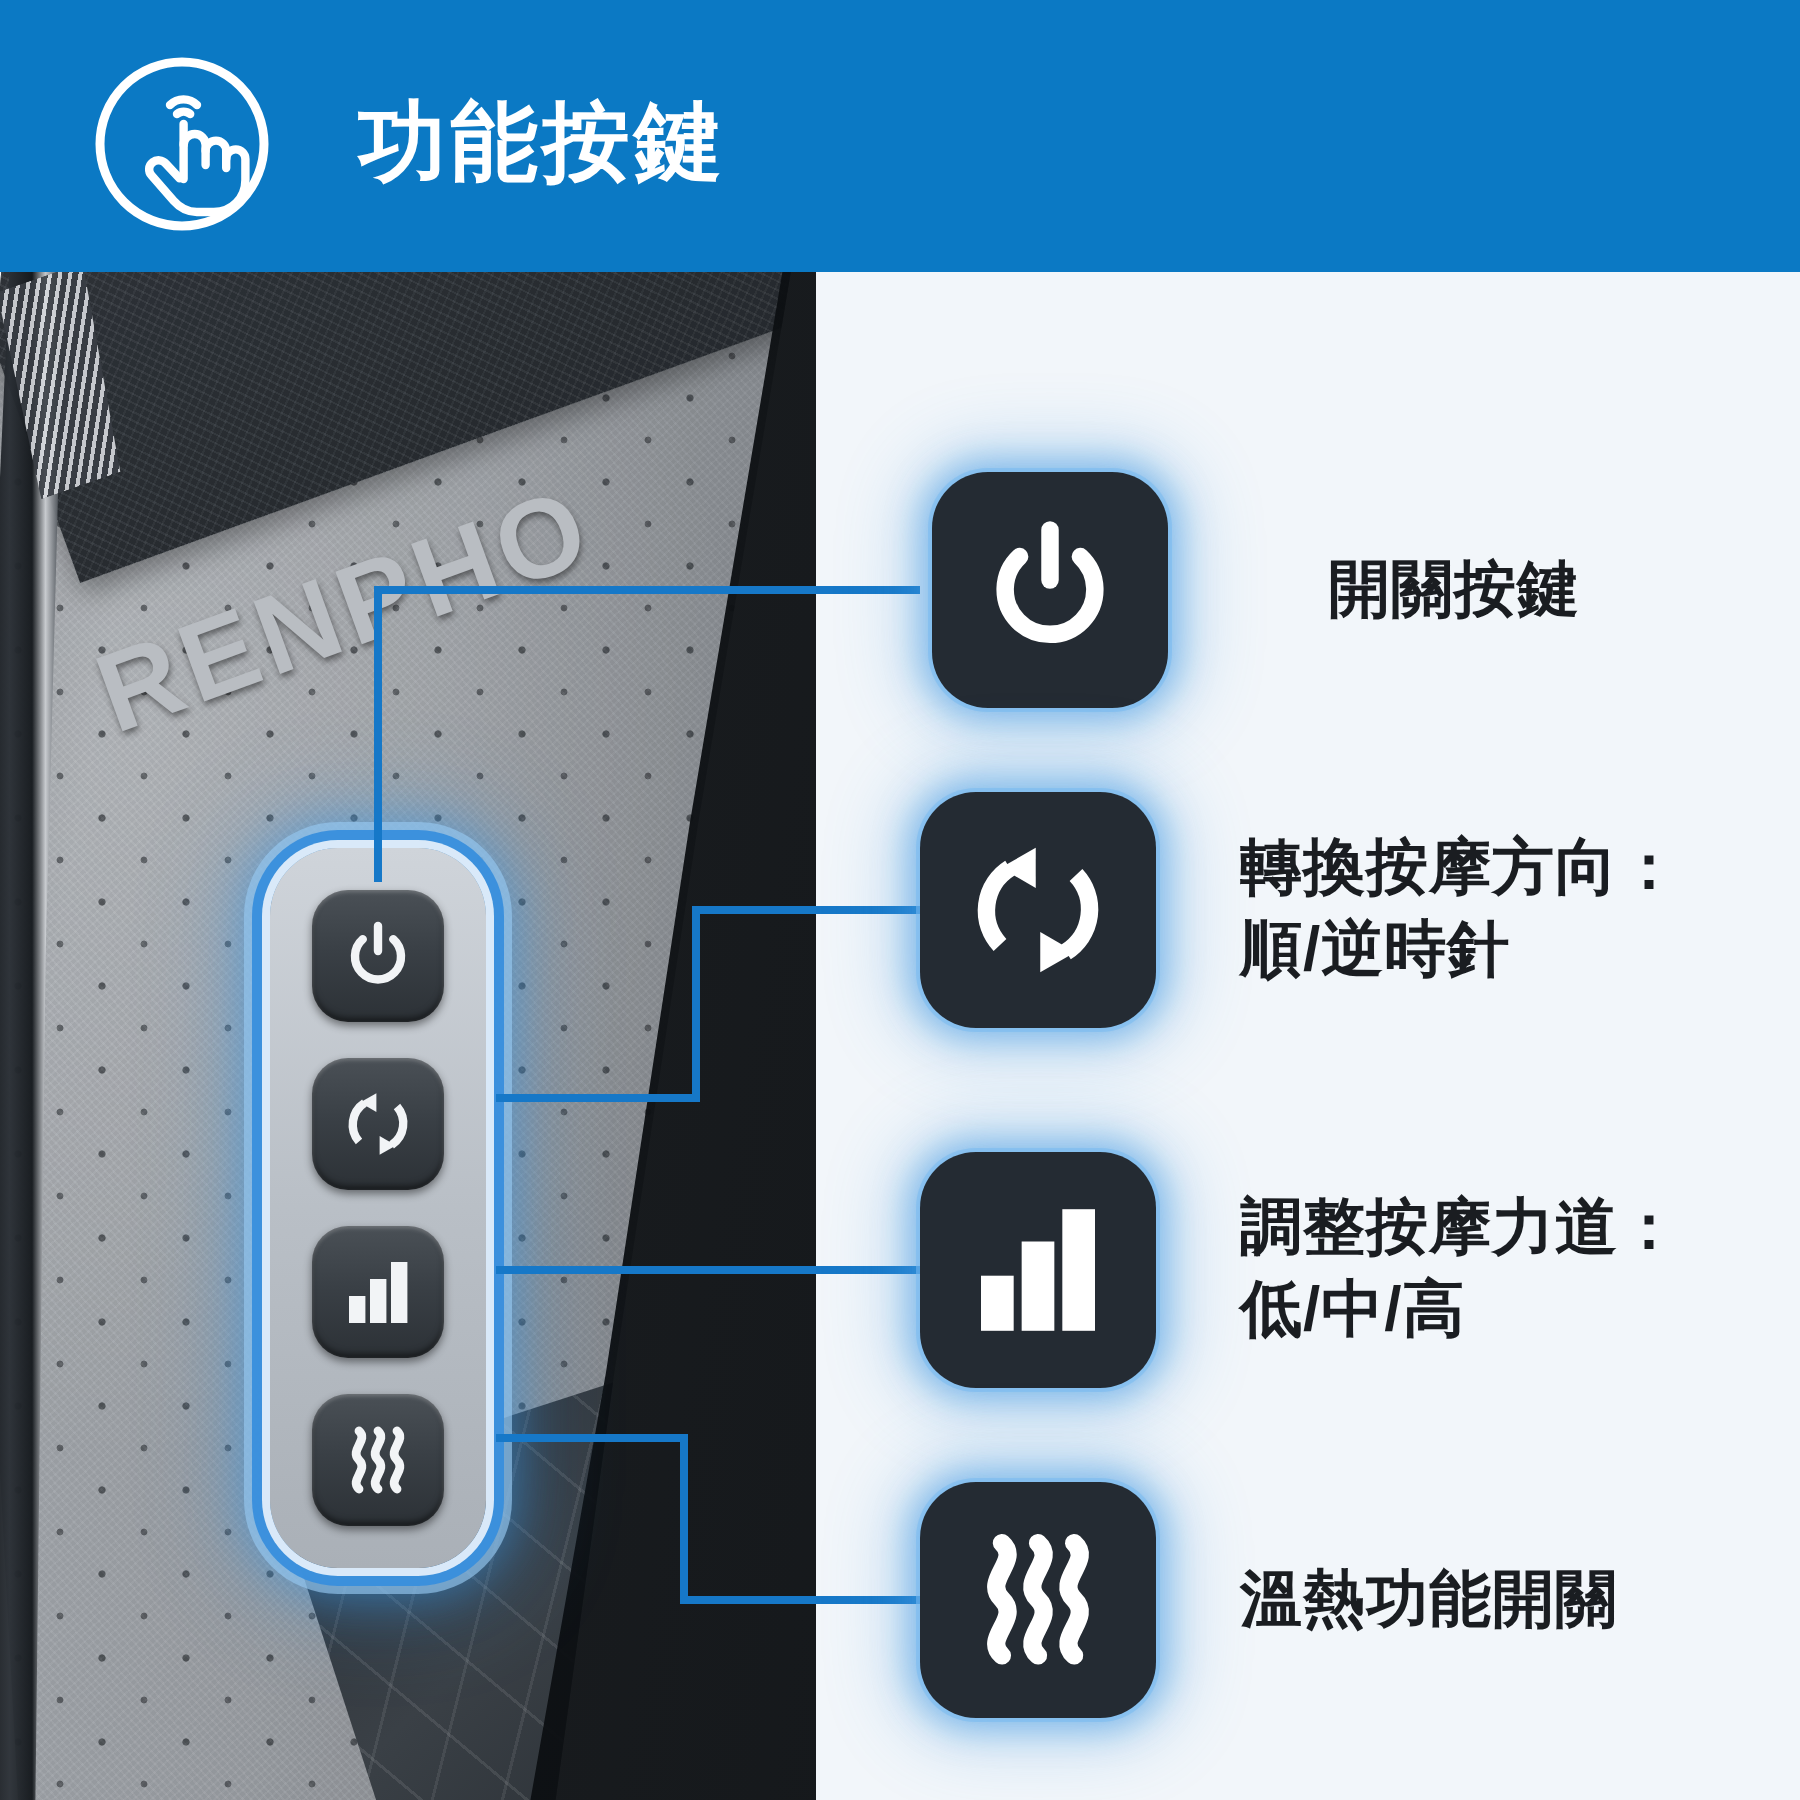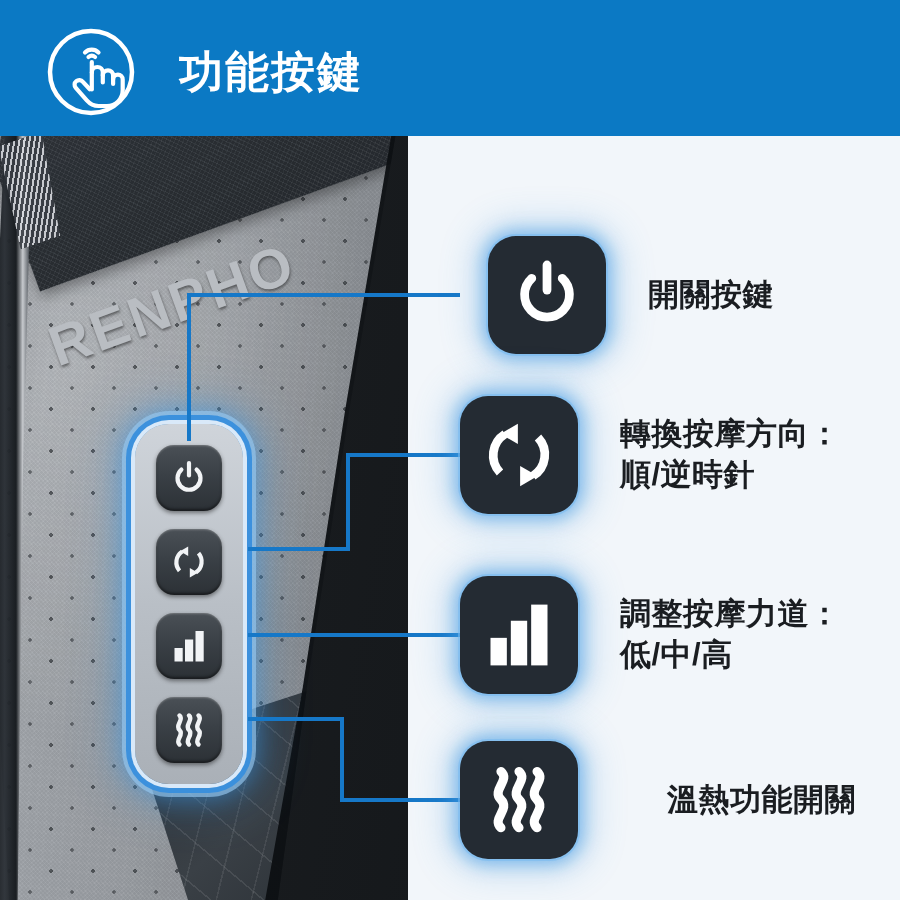--- a/index.html
+++ b/index.html
@@ -264,24 +264,24 @@
   .callout-label {
     margin-left: 42px;
     color: #1a1d21;
     font-size: 31px;
     font-weight: bold;
     line-height: 1.32;
     letter-spacing: 0.5px;
     white-space: pre-line;
   }
 
-  .c1 { left: 488px; top: 100px; }
+  .c1 { left: 466px; top: 100px; gap: 38px; }
   .c2 { left: 460px; top: 260px; }
   .c3 { left: 460px; top: 440px; }
-  .c4 { left: 460px; top: 605px; gap: 47px; }
+  .c4 { left: 460px; top: 605px; }
 </style>
 </head>
 <body>
 
 <div id="page">
 
   <div class="header-bar">
     <div class="header-icon-wrap">
       <svg width="92" height="92" viewBox="0 0 92 92">
         <circle cx="46" cy="46" r="41" fill="none" stroke="#ffffff" stroke-width="4.5"></circle>

